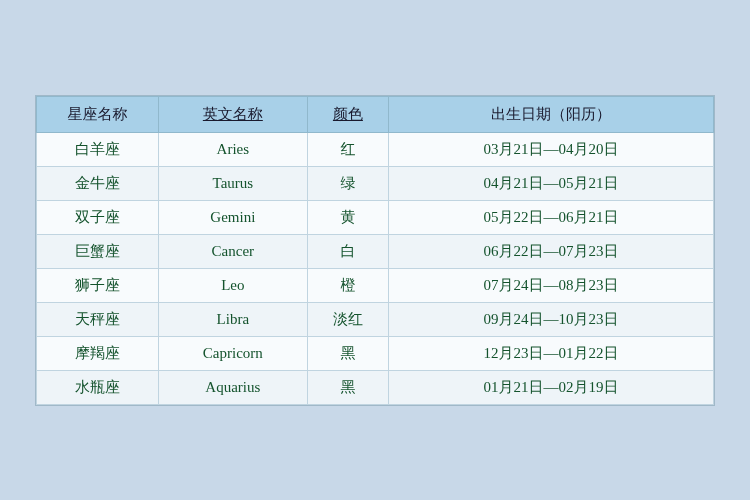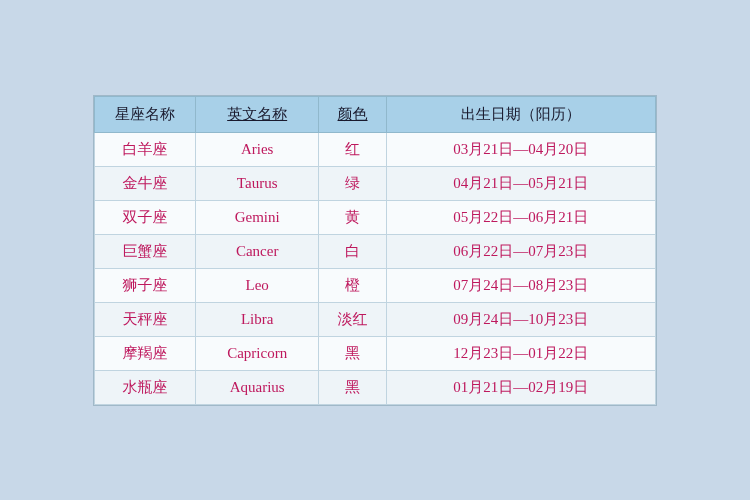--- a/index.html
+++ b/index.html
@@ -14,21 +14,21 @@
       justify-content: center;
       align-items: center;
       width: 750px;
       height: 500px;
       font-family: "SimSun", "宋体", serif;
     }
 
     .table-container {
       background-color: #f0f4f8;
       border: 1px solid #a0b8c8;
-      width: 564px;
+      width: 680px;
     }
 
     table {
       width: 100%;
       border-collapse: collapse;
     }
 
     thead tr {
       background-color: #a8d0e8;
     }
@@ -48,21 +48,21 @@
 
     tbody tr:nth-child(even) {
       background-color: #eef4f8;
     }
 
     tbody td {
       border: 1px solid #c0d4e0;
       padding: 7px 10px;
       text-align: center;
       font-size: 15px;
-      color: #be185d;
+      color: #14532d;
     }
 
     .col-chinese { width: 18%; }
     .col-english { width: 22%; text-decoration: underline; }
     .col-color   { width: 12%; text-decoration: underline; }
     .col-date    { width: 48%; }
   </style>
 </head>
 <body>
 

